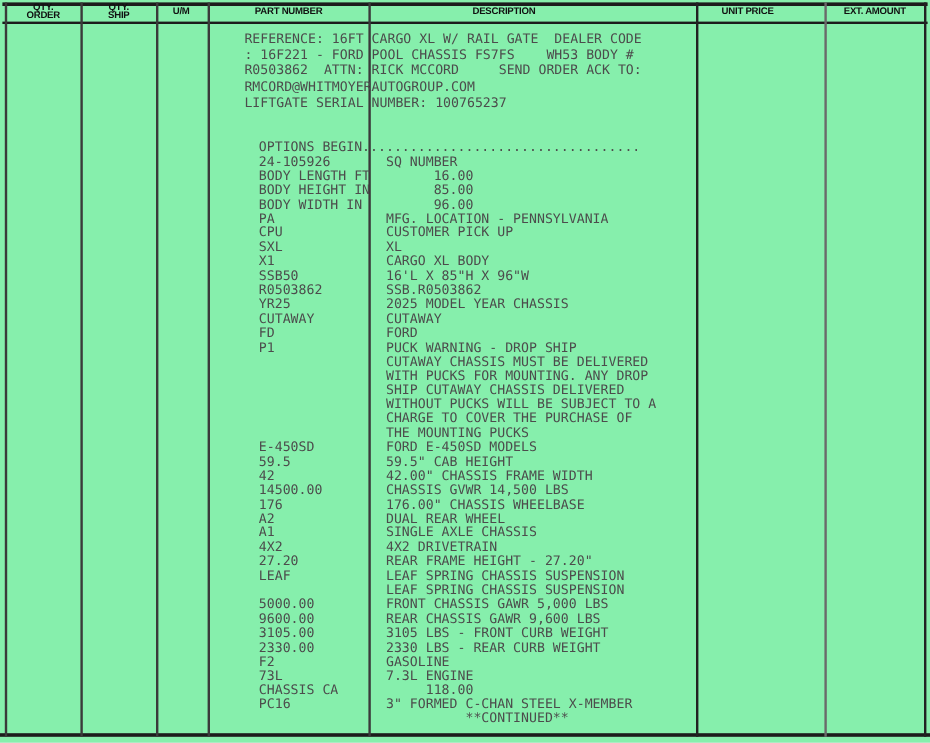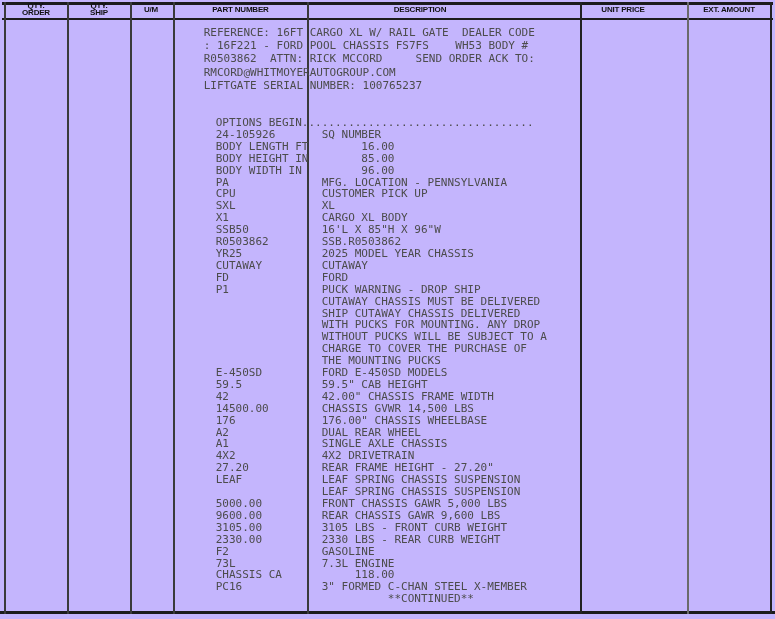--- a/index.html
+++ b/index.html
@@ -1,17 +1,17 @@
 <!DOCTYPE html>
 <html><head>
 <meta charset="utf-8">
 <style>
   html,body{margin:0;padding:0;background:#e8e8e8;}
   .page{
-    position:relative;width:775px;height:619px;background:#c4b5fd;
+    position:relative;width:775px;height:619px;background:#86efac;
     overflow:hidden;font-family:"Liberation Sans",sans-serif;
   }
   
   .hline{position:absolute;background:#1c1c1c;}
   .vline{position:absolute;background:#3a3a3a;width:1.5px;top:2px;height:612px;}
   .top-border{left:2px;top:2px;width:771px;height:2.5px;}
   .header-sep{left:2px;top:18px;width:771px;height:1.8px;}
   .bottom-border{left:0px;top:611px;width:775px;height:3px;}
   .v-left{left:4px;width:1.5px;}
   .v-c1{left:67px;}
@@ -103,22 +103,22 @@
       <div class="rl">                              CPU             CUSTOMER PICK UP</div>
       <div class="rl">                              SXL             XL</div>
       <div class="rl">                              X1              CARGO XL BODY</div>
       <div class="rl">                              SSB50           16'L X 85"H X 96"W</div>
       <div class="rl">                              R0503862        SSB.R0503862</div>
       <div class="rl">                              YR25            2025 MODEL YEAR CHASSIS</div>
       <div class="rl">                              CUTAWAY         CUTAWAY</div>
       <div class="rl">                              FD              FORD</div>
       <div class="rl">                              P1              PUCK WARNING - DROP SHIP</div>
       <div class="rl">                                              CUTAWAY CHASSIS MUST BE DELIVERED</div>
+      <div class="rl">                                              WITH PUCKS FOR MOUNTING. ANY DROP</div>
       <div class="rl">                                              SHIP CUTAWAY CHASSIS DELIVERED</div>
-      <div class="rl">                                              WITH PUCKS FOR MOUNTING. ANY DROP</div>
       <div class="rl">                                              WITHOUT PUCKS WILL BE SUBJECT TO A</div>
       <div class="rl">                                              CHARGE TO COVER THE PURCHASE OF</div>
       <div class="rl">                                              THE MOUNTING PUCKS</div>
       <div class="rl">                              E-450SD         FORD E-450SD MODELS</div>
       <div class="rl">                              59.5            59.5" CAB HEIGHT</div>
       <div class="rl">                              42              42.00" CHASSIS FRAME WIDTH</div>
       <div class="rl">                              14500.00        CHASSIS GVWR 14,500 LBS</div>
       <div class="rl">                              176             176.00" CHASSIS WHEELBASE</div>
       <div class="rl">                              A2              DUAL REAR WHEEL</div>
       <div class="rl">                              A1              SINGLE AXLE CHASSIS</div>

